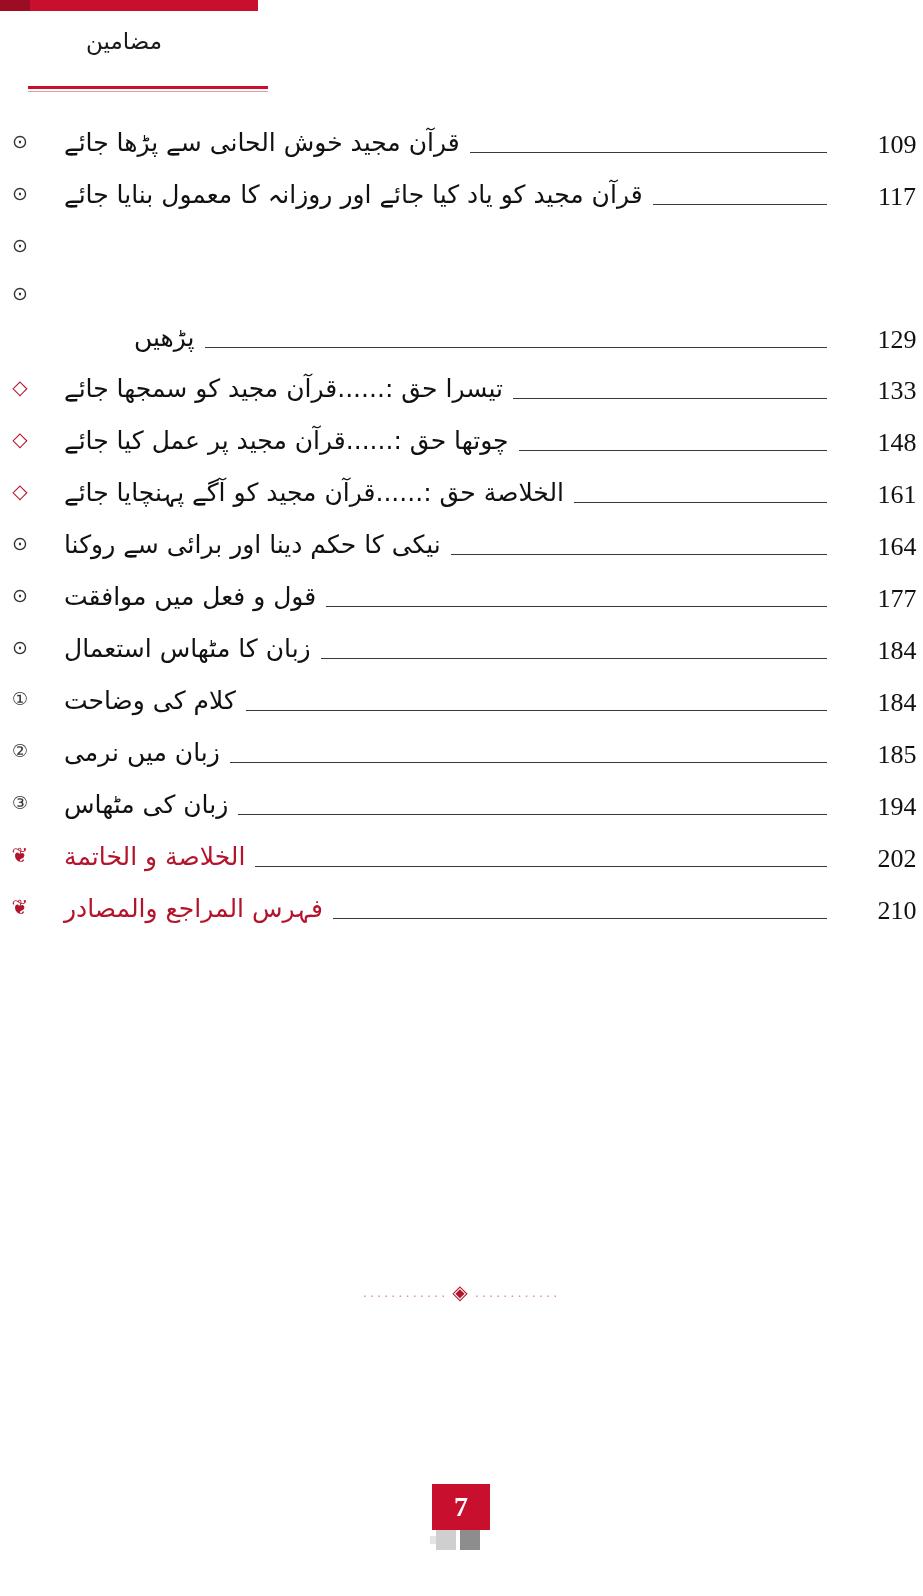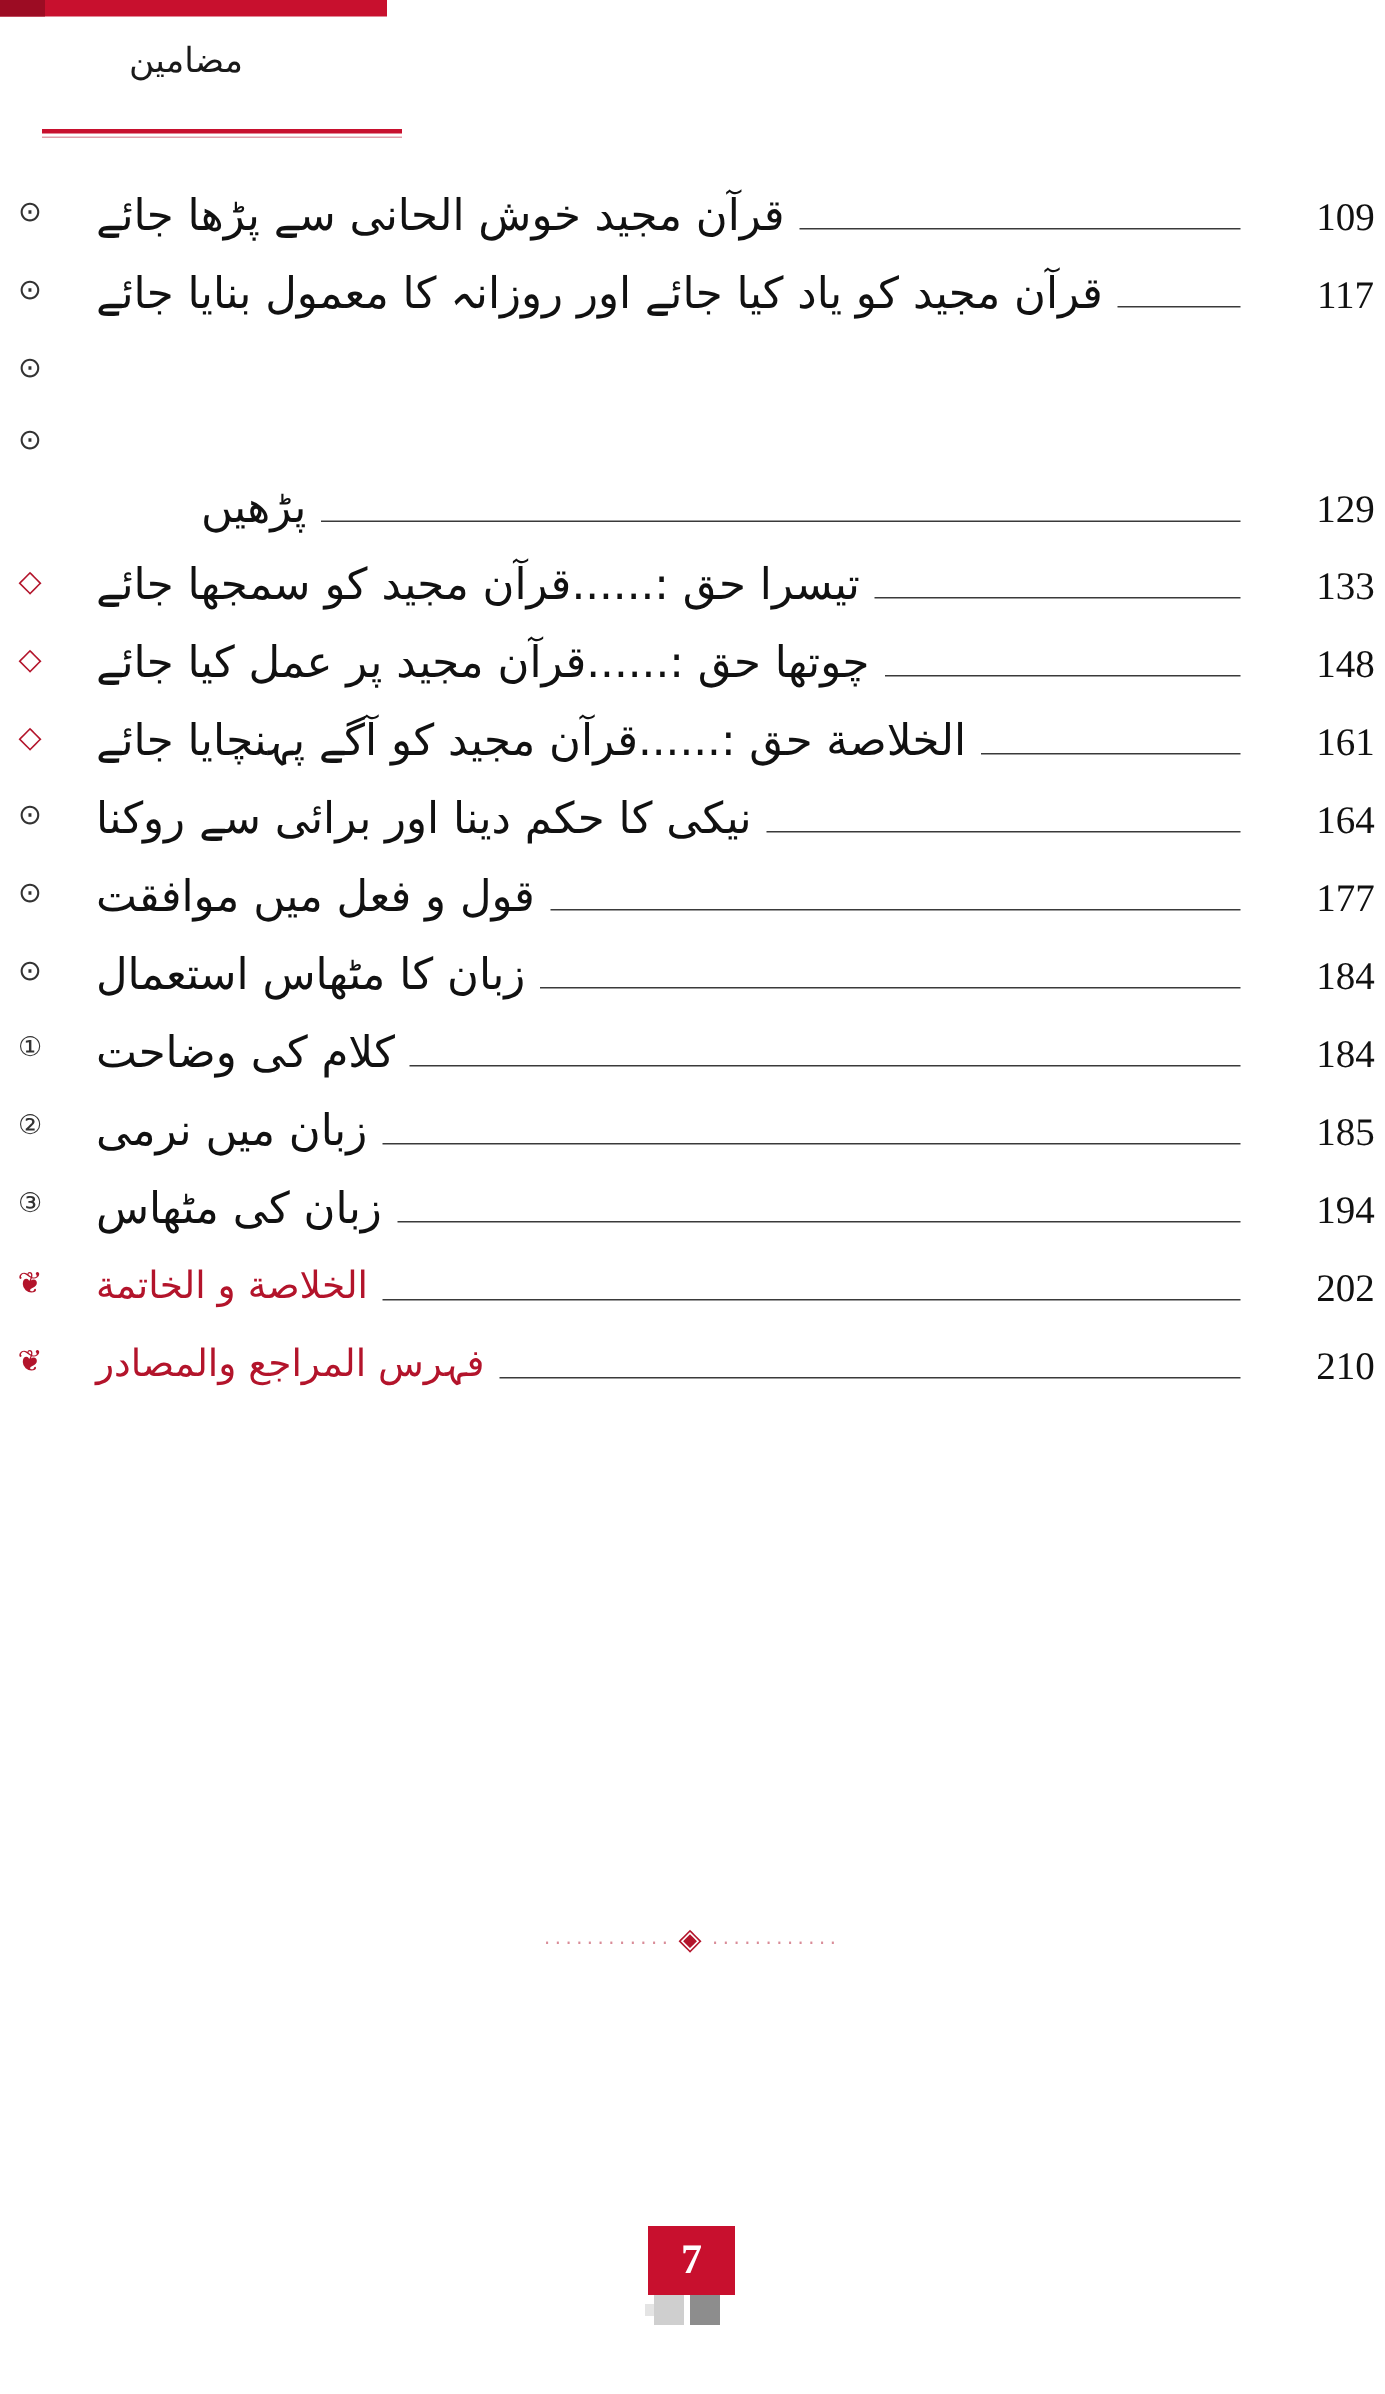--- a/index.html
+++ b/index.html
@@ -116,21 +116,21 @@
 
   .entry-body {
     flex: 1 1 auto;
     display: flex;
     flex-direction: row-reverse;
     align-items: flex-end;
     min-width: 0;
   }
 
   .label {
-    font-size: 29px;
+    font-size: 25px;
     line-height: 40px;
     color: #111111;
     white-space: nowrap;
     direction: rtl;
     padding-bottom: 2px;
     font-family: "DejaVu Sans", sans-serif;
   }
   .label.red {
     color: #b3142b;
     font-size: 25px;

